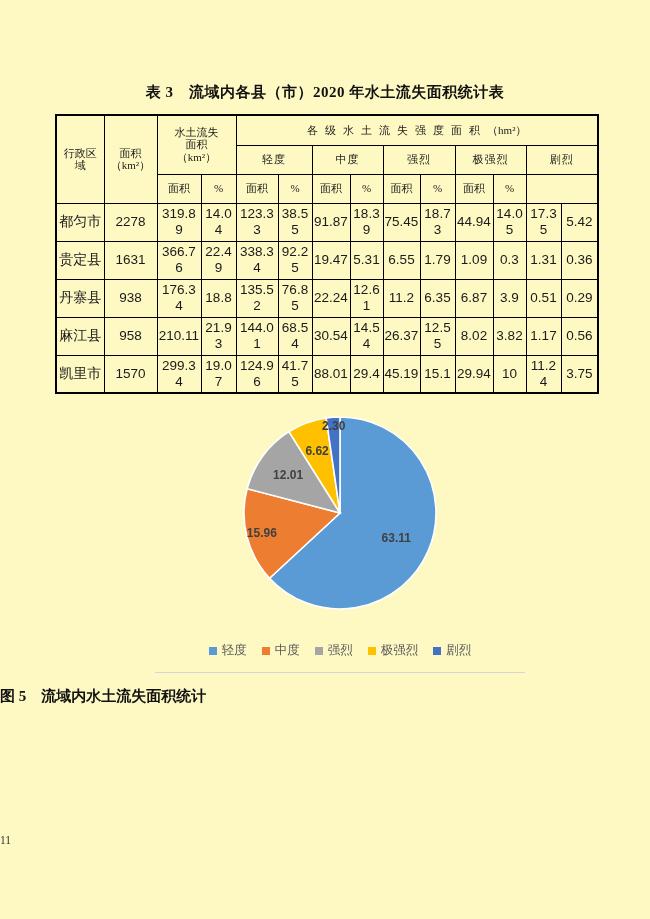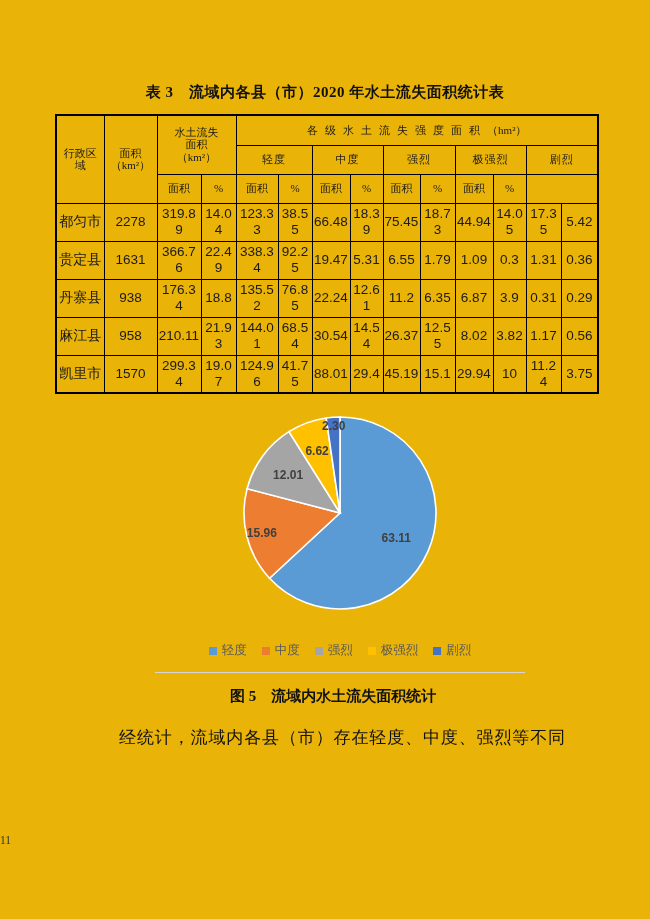--- a/index.html
+++ b/index.html
@@ -1,19 +1,19 @@
 <!DOCTYPE html>
 <html><head>
 <meta charset="utf-8">
 <style>
   * { margin:0; padding:0; box-sizing:border-box; }
   html,body { background:#fff; }
   .page {
     position:relative; width:650px; height:919px; margin:0 auto;
-    background:#eab308; overflow:hidden;
+    background:#fef9c3; overflow:hidden;
     font-family:"Liberation Serif", serif; color:#1a1a1a;
   }
   .doc-title {
     position:absolute; top:83px; left:0; width:650px;
     text-align:center; font-weight:bold; font-size:15px;
     letter-spacing:0.5px; color:#111;
   }
   .stats-table {
     position:absolute; left:55px; top:114px; width:540px;
     border-collapse:collapse; table-layout:fixed;
@@ -50,21 +50,21 @@
     font-family:"Liberation Sans", sans-serif; font-size:12.5px; color:#595959;
   }
   .legend-item { display:flex; align-items:center; gap:5px; }
   .legend-swatch { width:8px; height:8px; display:inline-block; }
   .chart-divider {
     position:absolute; top:270px; left:35px; width:370px; height:0;
     border-top:1px solid #d6d6d6;
   }
   .figure-caption {
     position:absolute; top:687px; left:0; width:650px;
-    text-align:center; font-weight:bold; font-size:15px; color:#111;padding-left:16px;
+    font-weight:bold; font-size:15px; color:#111;
   }
   .body-paragraph {
     position:absolute; left:85px; top:720px; width:480px;
     font-size:17px; color:#111;
   }
   .para-line { height:35px; line-height:35px; white-space:nowrap; }
   .para-line.justified { text-align:justify; text-align-last:justify; }
   .para-line.first { text-indent:34px; }
   .page-number {
     position:absolute; top:834px; left:0; width:650px; text-align:left;
@@ -127,21 +127,21 @@
       </tr>
     </thead>
     <tbody>
         <tr>
           <td class="region">都匀市</td>
           <td>2278</td>
           <td>319.89</td>
           <td>14.04</td>
           <td>123.33</td>
           <td>38.55</td>
-          <td>66.48</td>
+          <td>91.87</td>
           <td>18.39</td>
           <td>75.45</td>
           <td>18.73</td>
           <td>44.94</td>
           <td>14.05</td>
           <td>17.35</td>
           <td>5.42</td>
         </tr>
         <tr>
           <td class="region">贵定县</td>
@@ -165,21 +165,21 @@
           <td>176.34</td>
           <td>18.8</td>
           <td>135.52</td>
           <td>76.85</td>
           <td>22.24</td>
           <td>12.61</td>
           <td>11.2</td>
           <td>6.35</td>
           <td>6.87</td>
           <td>3.9</td>
-          <td>0.31</td>
+          <td>0.51</td>
           <td>0.29</td>
         </tr>
         <tr>
           <td class="region">麻江县</td>
           <td>958</td>
           <td>210.11</td>
           <td>21.93</td>
           <td>144.01</td>
           <td>68.54</td>
           <td>30.54</td>
@@ -244,18 +244,17 @@
           <span class="legend-swatch" style="background: rgb(68, 114, 196);"></span>
           <span>剧烈</span>
         </span>
       </div>
     <div class="chart-divider"></div>
   </div>
 
   <div class="figure-caption">图 5　流域内水土流失面积统计</div>
 
   <div class="body-paragraph">
-    <div class="para-line first justified">经统计，流域内各县（市）存在轻度、中度、强烈等不同</div>
   </div>
 
   <div class="page-number">11</div>
 
 </div>
 
 </body></html>

